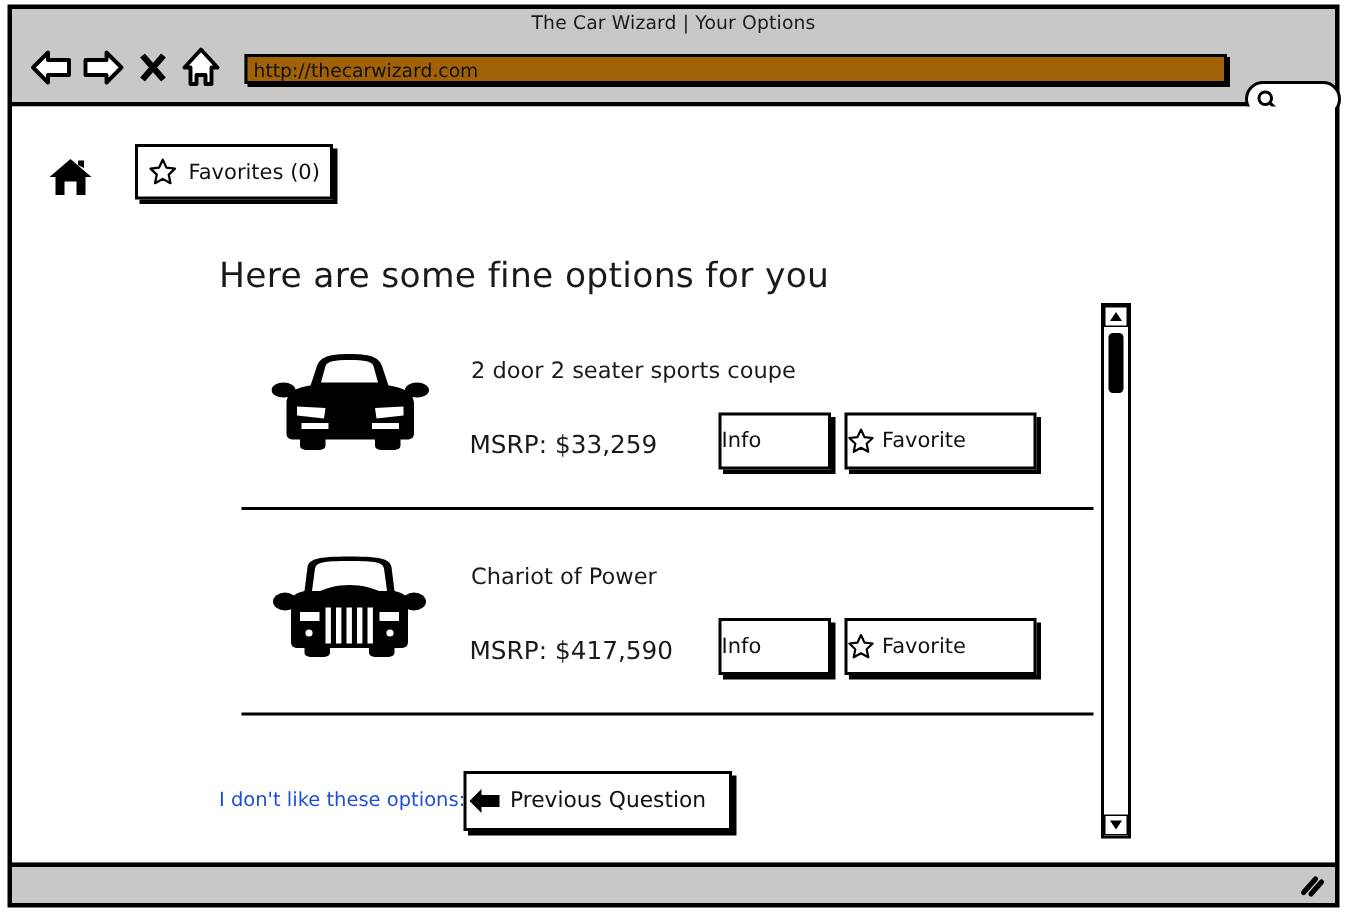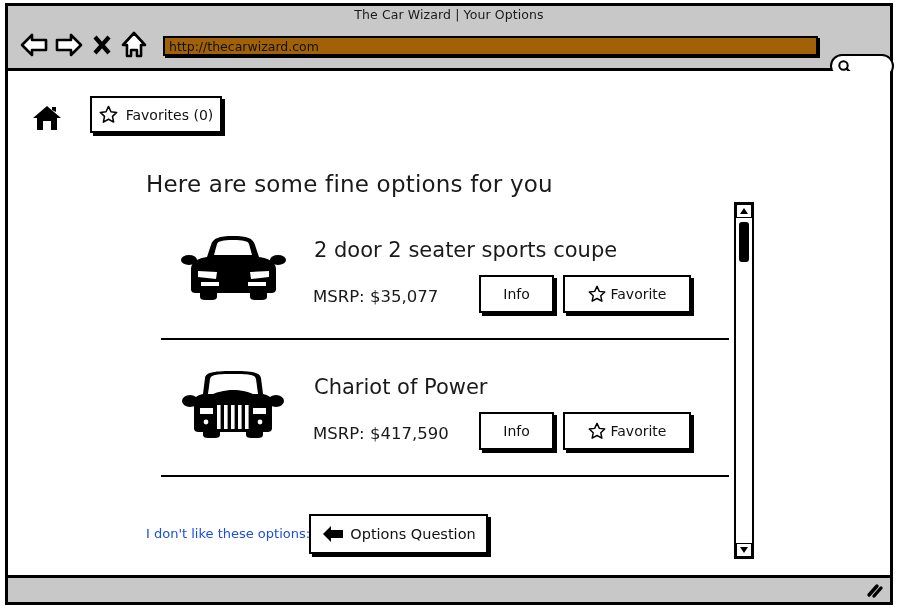--- a/index.html
+++ b/index.html
@@ -151,40 +151,40 @@
     position: absolute;
     left: 20px;
     top: 24px;
     width: 105px;
     height: 80px;
   }
   .car-title {
     position: absolute;
     left: 153px;
     top: 35px;
-    font-size: 21px;
+    font-size: 15px;
     color: #1a1a1a;
   }
   .car-price {
     position: absolute;
     left: 152px;
     top: 84px;
     font-size: 16.5px;
     color: #1a1a1a;
     font-weight: 500;
   }
   .btn {
     position: absolute;
     border: 2px solid #000;
     background: #ffffff;
     box-shadow: 3px 3px 0 #000;
     box-sizing: border-box;
     display: flex;
     align-items: center;
-    justify-content: center;
+    justify-content: flex-start;
     gap: 5px;
     color: #111;
     cursor: pointer;
   }
   .btn-info {
     left: 318px;
     top: 72px;
     width: 75px;
     height: 38px;
     font-size: 14px;
@@ -361,21 +361,21 @@
             <path d="M33 28 L36 17 C37 14 42 13 52 13 C62 13 67 14 68 17 L71 28 Z" fill="#ffffff"></path>
             <ellipse cx="8" cy="33" rx="8" ry="5" fill="#000"></ellipse>
             <ellipse cx="97" cy="33" rx="8" ry="5" fill="#000"></ellipse>
             <path d="M17 44 L36 45 L35 52 L17 50 Z" fill="#ffffff"></path>
             <path d="M88 44 L69 45 L70 52 L88 50 Z" fill="#ffffff"></path>
             <rect x="20" y="55" width="18" height="4" fill="#ffffff"></rect>
             <rect x="67" y="55" width="18" height="4" fill="#ffffff"></rect>
           </svg>
         </span>
         <div class="car-title">2 door 2 seater sports coupe</div>
-        <div class="car-price">MSRP: $35,077</div>
+        <div class="car-price">MSRP: $33,259</div>
         <div class="btn btn-info">
           <span>Info</span>
         </div>
         <div class="btn btn-fav">
           <span>
             <svg width="18" height="18" viewBox="0 0 20 20">
               <path d="M10 1.5 L12.6 7.1 L18.6 7.8 L14.2 12 L15.4 18 L10 15 L4.6 18 L5.8 12 L1.4 7.8 L7.4 7.1 Z" fill="#ffffff" stroke="#000" stroke-width="1.6" stroke-linejoin="round"></path>
             </svg>
           </span>
           <span>Favorite</span>
@@ -441,21 +441,21 @@
 
     <div class="footer-row">
       <div class="footer-label">I don't like these options:</div>
 
       <div class="btn btn-prev">
         <span>
           <svg width="24" height="22" viewBox="0 0 24 22">
             <path d="M10 3 L10 7 L22 7 L22 15 L10 15 L10 19 L2 11 Z" fill="#000"></path>
           </svg>
         </span>
-        <span>Options Question</span>
+        <span>Previous Question</span>
       </div>
 
     </div>
 
   </div>
 
   <div class="statusbar">
     <span class="resize-grip">
       <svg width="18" height="16" viewBox="0 0 18 16">
         <path d="M3 12 L11 3" stroke="#000" stroke-width="3.4" stroke-linecap="round"></path>

